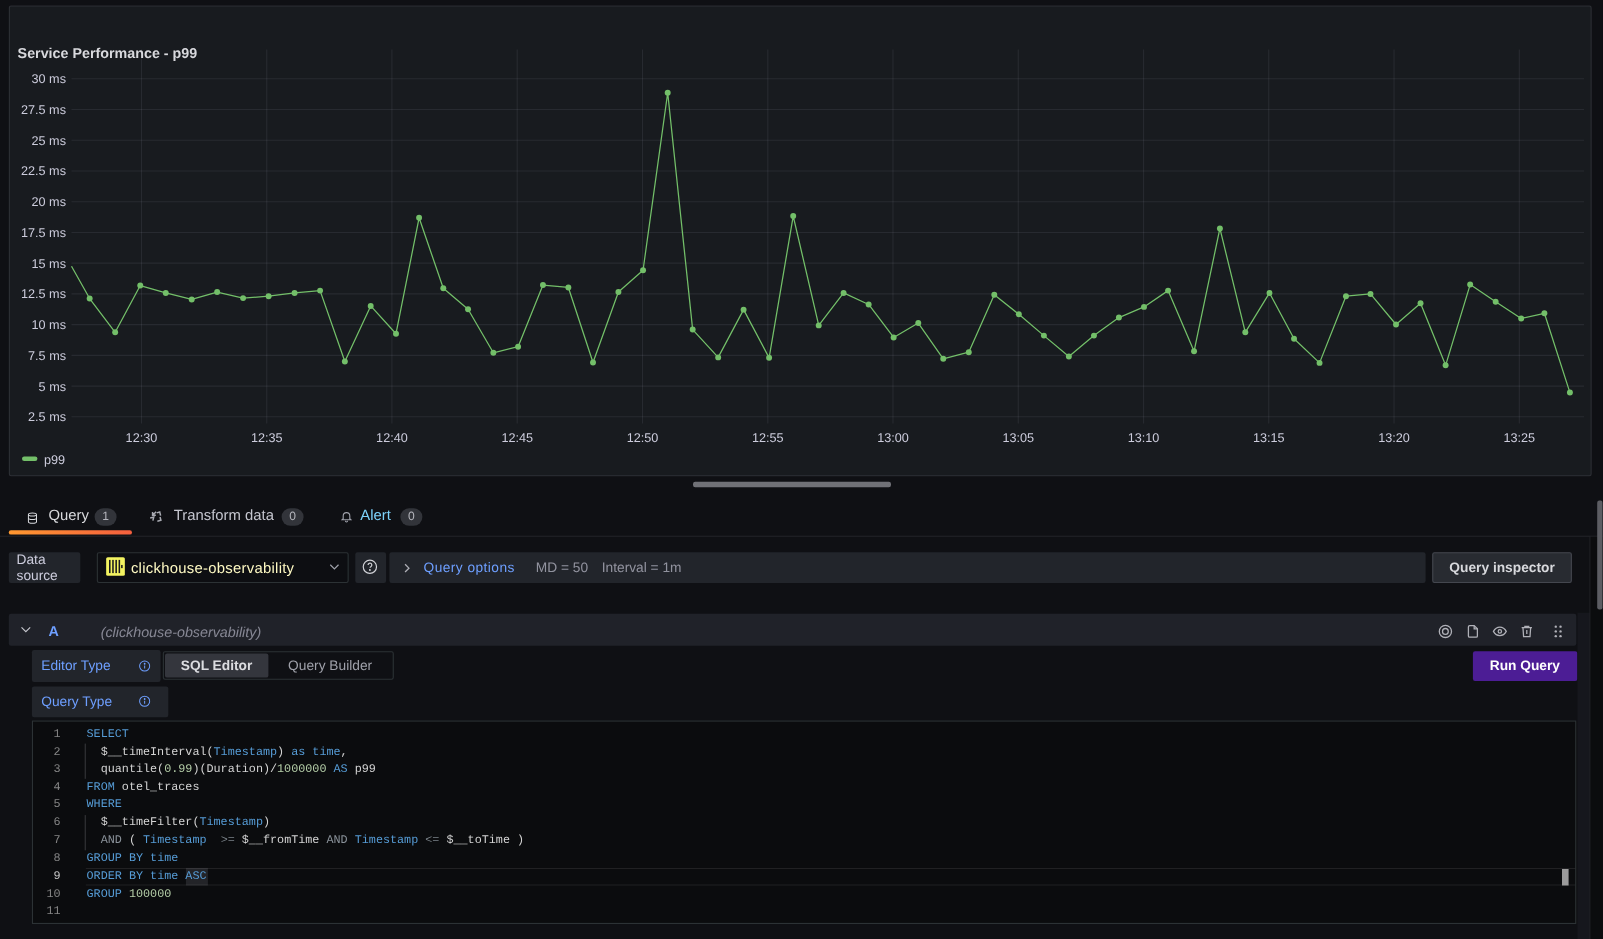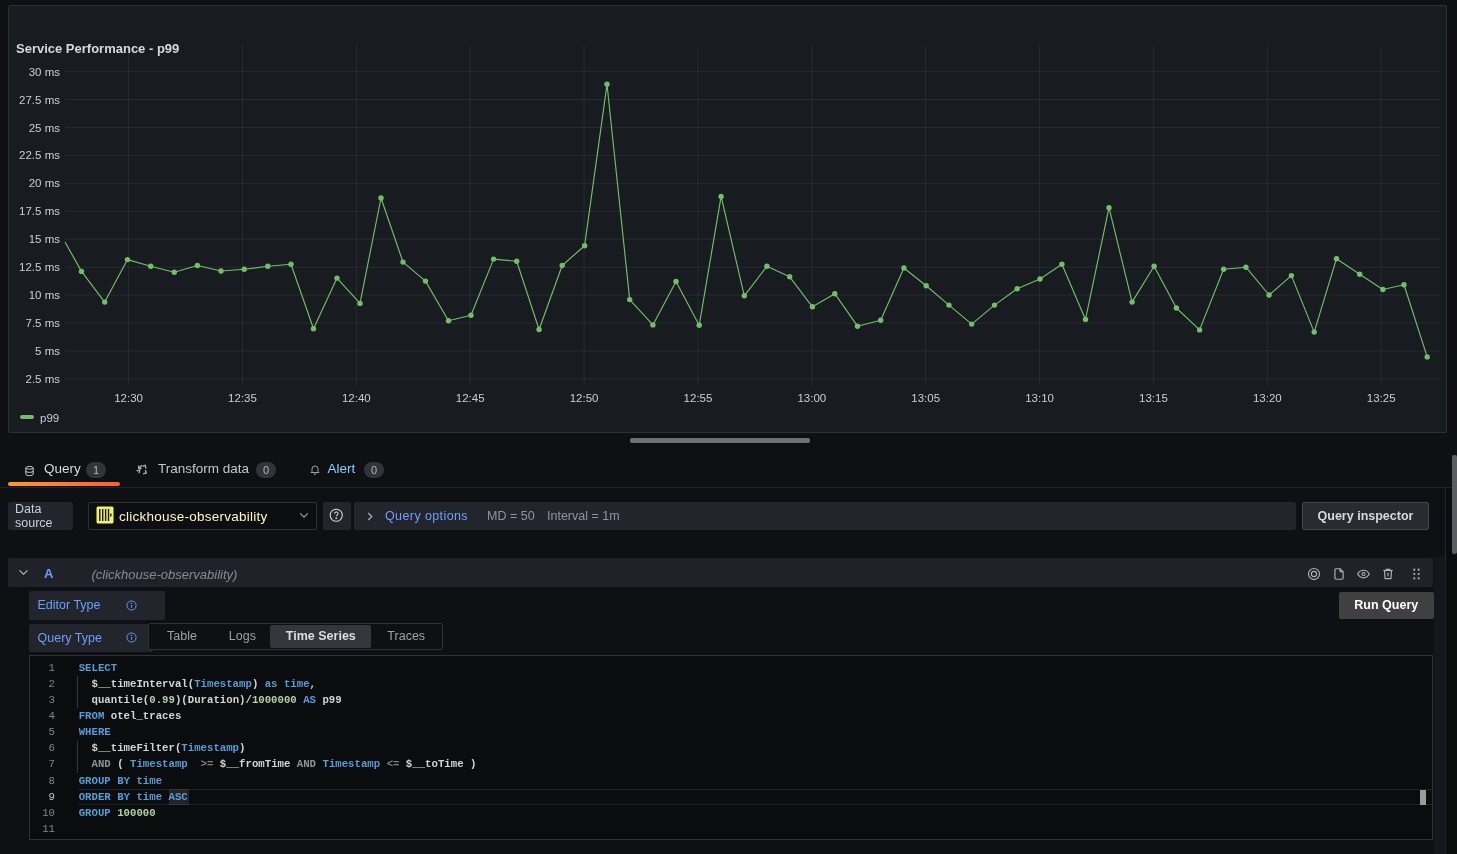--- a/index.html
+++ b/index.html
@@ -11,28 +11,28 @@
 #vscroll { left:1452px; top:455px; width:4.5px; height:99px; background:#5c5d63; border-radius:2px; z-index:5; }
 .tabtxt { font-size:13.5px; font-weight:500; color:#d0d1da; }
 .badge { height:16px; padding:0 7px; background:#32343a; border-radius:8px; font-size:11px; color:#b5b6bd; display:inline-flex; align-items:center; justify-content:center; }
 #tabunderline { left:8px; top:482px; width:112px; height:4px; border-radius:2px; background:linear-gradient(90deg,#ff9830 0%,#f55f3e 100%); }
 #tabdivider { left:0; top:486.5px; width:1457px; height:1px; background:rgba(204,204,220,0.10); }
 .boxlabel { background:#22252b; border-radius:2px; display:flex; align-items:center; }
 .seltext { font-size:13.5px; color:#fef9c3; letter-spacing:0.25px; }
 .gray { color:rgba(204,204,220,0.65); }
 .blue { color:#6e9fff; }
 .icon { position:absolute; }
-#runquery { left:1339px; top:591.7px; width:94.5px; height:27.6px; background:#404040; border-radius:2px; color:#ffffff; font-size:12.5px; font-weight:700; display:flex; align-items:center; justify-content:center; }
+#runquery { left:1339px; top:591.7px; width:94.5px; height:27.6px; background:#4c1d95; border-radius:2px; color:#ffffff; font-size:12.5px; font-weight:700; display:flex; align-items:center; justify-content:center; }
 .radiogrp { position:absolute; border:1px solid #2c3235; border-radius:2px; background:#0f1014; display:flex; align-items:center; padding:1px; }
 .radio { height:100%; display:flex; align-items:center; justify-content:center; font-size:12.5px; color:#9fa1aa; white-space:nowrap; }
 .radiosel { background:#34363d; border-radius:2px; color:#dcdde1; font-weight:700; }
 #editor { left:29px; top:655px; width:1404px; height:185px; background:#0b0c0e; border:1px solid #2c3235; }
 .ln { position:absolute; width:55px; text-align:right; font-family:"Liberation Mono", monospace; font-size:10.7px; line-height:16.1px; color:#858585; left:0; }
 .lnact { position:absolute; width:55px; text-align:right; font-family:"Liberation Mono", monospace; font-size:10.7px; line-height:16.1px; color:#c6c6c6; left:0; }
-.cl { position:absolute; left:78.7px; white-space:pre; font-family:"Liberation Mono", monospace; font-size:10.7px; line-height:16.1px; font-weight:700; }
+.cl { position:absolute; left:78.7px; white-space:pre; font-family:"Liberation Mono", monospace; font-size:10.7px; line-height:16.1px; font-weight:400; }
 .k { color:#569cd6; } .n { color:#b5cea8; } .t { color:#d4d4d4; } .g { color:#8b939b; } .o { color:#7a8288; }
 </style></head>
 <body>
 <div id="page">
 
 <div id="panel" class="abs"></div>
 <div id="ptitle" class="abs">Service Performance - p99</div>
 <svg width="1457" height="433" viewBox="0 0 1457 433" style="position:absolute;left:0;top:0">
 <g stroke="rgba(204,204,220,0.09)" stroke-width="1">
 <line x1="65" y1="71.6" x2="1440" y2="71.6"></line>
@@ -242,45 +242,43 @@
 <svg class="icon" style="left:1410px;top:566.5px" width="13" height="14" viewBox="0 0 24 24" fill="#b0b1b8">
       <circle cx="8" cy="4" r="2"></circle>
       <circle cx="16" cy="4" r="2"></circle>
       <circle cx="8" cy="12" r="2"></circle>
       <circle cx="16" cy="12" r="2"></circle>
       <circle cx="8" cy="20" r="2"></circle>
       <circle cx="16" cy="20" r="2"></circle>
     </svg>
 
 
-<div class="abs boxlabel" style="left:29px;top:591px;width:136px;height:28.5px">
+<div class="abs boxlabel" style="left:29px;top:591px;width:117px;height:28.5px">
       <span style="font-size:12.5px;font-weight:500;margin-left:8.5px" class="blue">Editor Type</span>
     </div>
 <svg class="icon" style="left:125.5px;top:599.5px" width="11" height="11" viewBox="0 0 24 24" fill="none" stroke="#6e9fff" stroke-width="2">
       <circle cx="12" cy="12" r="10"></circle>
       <path d="M12 11v6"></path>
       <circle cx="12" cy="7.5" r="0.8" fill="#6e9fff"></circle>
     </svg>
+<div class="radiogrp" style="left:147.5px;top:591.8px;width:210.5px;height:26.4px">
+<div class="radio radiosel" style="width:95px">SQL Editor</div>
+<div class="radio" style="width:112px">Query Builder</div>
+</div>
 <div id="runquery" class="abs">Run Query</div>
 
 
 <div class="abs boxlabel" style="left:29px;top:623.5px;width:124px;height:28.5px">
       <span style="font-size:12.5px;font-weight:500;margin-left:8.5px" class="blue">Query Type</span>
     </div>
 <svg class="icon" style="left:125.5px;top:632px" width="11" height="11" viewBox="0 0 24 24" fill="none" stroke="#6e9fff" stroke-width="2">
       <circle cx="12" cy="12" r="10"></circle>
       <path d="M12 11v6"></path>
       <circle cx="12" cy="7.5" r="0.8" fill="#6e9fff"></circle>
     </svg>
-<div class="radiogrp" style="left:147.5px;top:623.3px;width:295.5px;height:26.4px">
-<div class="radio" style="width:65.5px">Table</div>
-<div class="radio" style="width:56px">Logs</div>
-<div class="radio radiosel" style="width:102px">Time Series</div>
-<div class="radio" style="width:70px">Traces</div>
-</div>
 
 
 <div id="editor" class="abs"></div>
 <div class="abs" style="left:78px;top:788.6px;width:1354px;height:16.1px;border-top:1px solid rgba(255,255,255,0.09);border-bottom:1px solid rgba(255,255,255,0.09)"></div>
 <div class="abs" style="left:168.5px;top:789px;width:20.5px;height:15.5px;background:rgba(204,204,220,0.13)"></div>
 <div class="abs" style="left:76.8px;top:676px;width:1px;height:32.2px;background:#35363a"></div>
 <div class="abs" style="left:76.8px;top:740.5px;width:1px;height:32.2px;background:#35363a"></div>
 <div class="abs" style="left:1420px;top:790px;width:5.5px;height:14.6px;background:#9b9b9b"></div>
 <div class="abs" style="left:1433.5px;top:557px;width:11px;height:297px;background:#16171d"></div>
 <div class="abs" style="left:1445px;top:488px;width:1px;height:366px;background:rgba(204,204,220,0.10)"></div>

